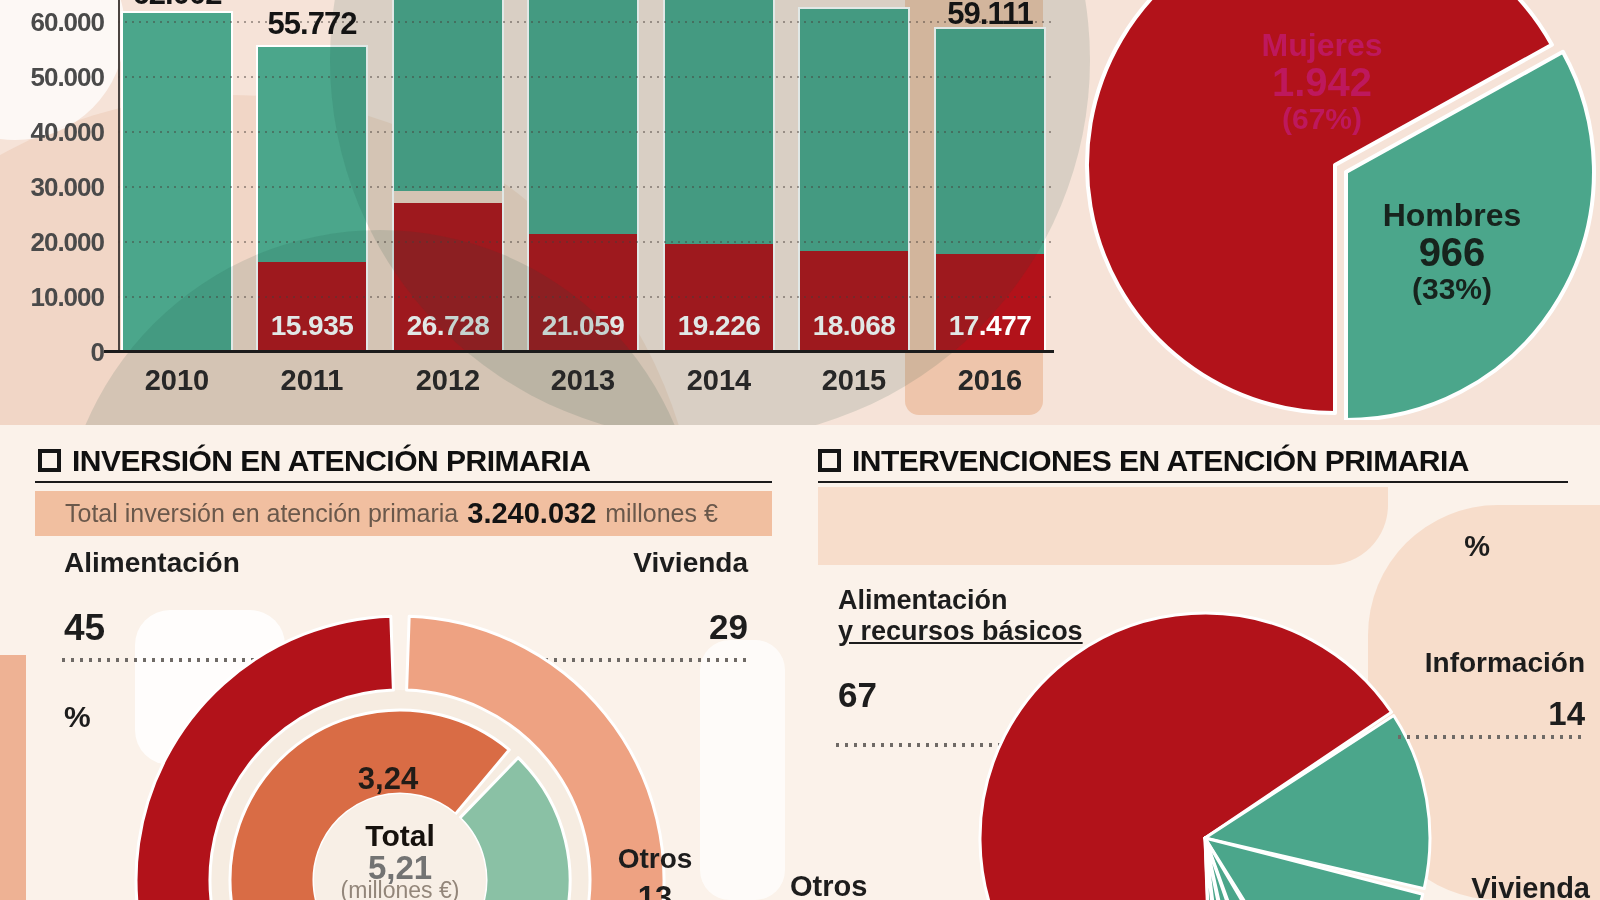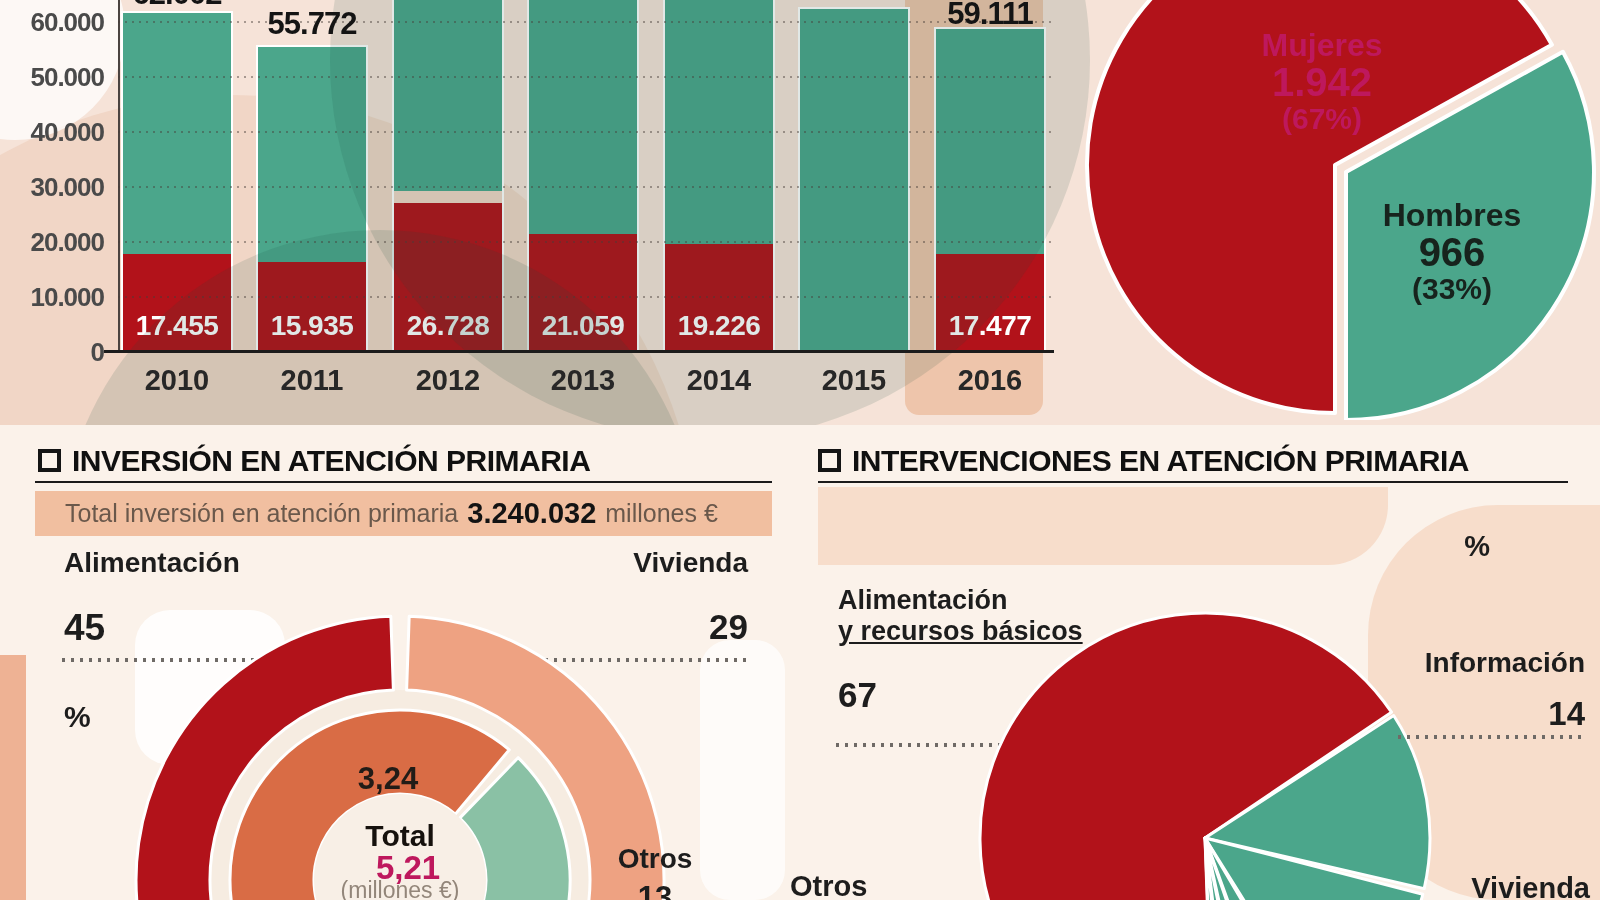--- a/index.html
+++ b/index.html
@@ -63,23 +63,20 @@
 <div id="stage">
 
   <div class="top-section">
     <div class="pale-circle" style="left:-240px;top:95px;width:940px;height:940px;"></div>
     <div class="white-corner" style="left:-95px;top:-80px;width:220px;height:220px;"></div>
 
     <div class="band-2016"></div>
 
     <div class="bar" style="left:121px;top:11px;height:341px;">
       <div class="teal"></div>
-      <div class="red" style="height:96px;">
-        <span class="val">17.455</span>
-      </div>
     </div>
     <div class="bar" style="left:256px;top:45px;height:307px;">
       <div class="teal"></div>
       <div class="red" style="height:88px;">
         <span class="val">15.935</span>
       </div>
     </div>
     <div class="bar" style="left:392px;top:-38px;height:390px;">
       <div class="teal"></div>
       <div class="red" style="height:147px;margin-top:12px;">
@@ -93,20 +90,23 @@
       </div>
     </div>
     <div class="bar" style="left:663px;top:-38px;height:390px;">
       <div class="teal"></div>
       <div class="red" style="height:106px;">
         <span class="val">19.226</span>
       </div>
     </div>
     <div class="bar" style="left:798px;top:7px;height:345px;">
       <div class="teal"></div>
+      <div class="red" style="height:99px;">
+        <span class="val">18.068</span>
+      </div>
     </div>
     <div class="bar" style="left:934px;top:27px;height:325px;">
       <div class="teal"></div>
       <div class="red" style="height:96px;">
         <span class="val">17.477</span>
       </div>
     </div>
 
     <div class="teal-overlay" style="left:330px;top:-320px;width:760px;height:760px;"></div>
     <div class="teal-overlay" style="left:60px;top:230px;width:640px;height:640px;"></div>
@@ -189,21 +189,21 @@
         <path d="M279.2,21.2 A264,264 0 0 1 530.0,330.8 L457.1,318.0 A190,190 0 0 0 276.6,95.1 Z" fill="#eea282" stroke="#fff" stroke-width="3" stroke-linejoin="round"></path>
         <path d="M527.2,344.4 A264,264 0 0 1 393.9,518.1 L359.2,452.8 A190,190 0 0 0 455.1,327.7 Z" fill="#f3c4a4" stroke="#fff" stroke-width="3" stroke-linejoin="round"></path>
         <path d="M381.6,524.3 A264,264 0 0 1 201.7,540.0 L220.8,468.5 A190,190 0 0 0 350.3,457.2 Z" fill="#d8cdc2" stroke="#fff" stroke-width="3" stroke-linejoin="round"></path>
         <path d="M275.9,454.9 A170,170 0 1 1 379.3,154.8 L325.3,219.1 A86,86 0 1 0 273.0,370.9 Z" fill="#d96c45" stroke="#fff" stroke-width="3" stroke-linejoin="round"></path>
         <path d="M388.1,162.7 A170,170 0 0 1 287.8,454.1 L279.0,370.5 A86,86 0 0 0 329.7,223.1 Z" fill="#8ac1a5" stroke="#fff" stroke-width="3" stroke-linejoin="round"></path>
         <circle cx="270" cy="285" r="86" fill="#f8efe6"></circle>
       </svg>
 
     <div class="donut-text" style="left:328px;top:336px;width:120px;font-size:31px;color:#221c17;">3,24</div>
     <div class="donut-text" style="left:330px;top:394px;width:140px;font-size:30px;color:#16110d;">Total</div>
-    <div class="donut-text" style="left:338px;top:424px;width:140px;font-size:33px;color:#be185d;">5,21</div>
+    <div class="donut-text" style="left:330px;top:424px;width:140px;font-size:33px;color:#737373;">5,21</div>
     <div class="donut-text" style="left:310px;top:452px;width:180px;font-size:23px;color:#93867a;font-weight:normal;">(millones €)</div>
 
     <div class="lbl" style="left:610px;top:418px;width:90px;text-align:center;font-size:28px;">Otros</div>
     <div class="lbl" style="left:610px;top:455px;width:90px;text-align:center;font-size:31px;">13</div>
 
     <div class="sq" style="left:818px;top:24px;"></div>
     <div class="sec-title" style="left:852px;top:19px;">INTERVENCIONES EN ATENCIÓN PRIMARIA</div>
     <div class="rule" style="left:818px;top:56px;width:750px;"></div>
 
     <div class="lbl" style="left:1390px;top:105px;width:100px;text-align:right;font-size:29px;">%</div>

